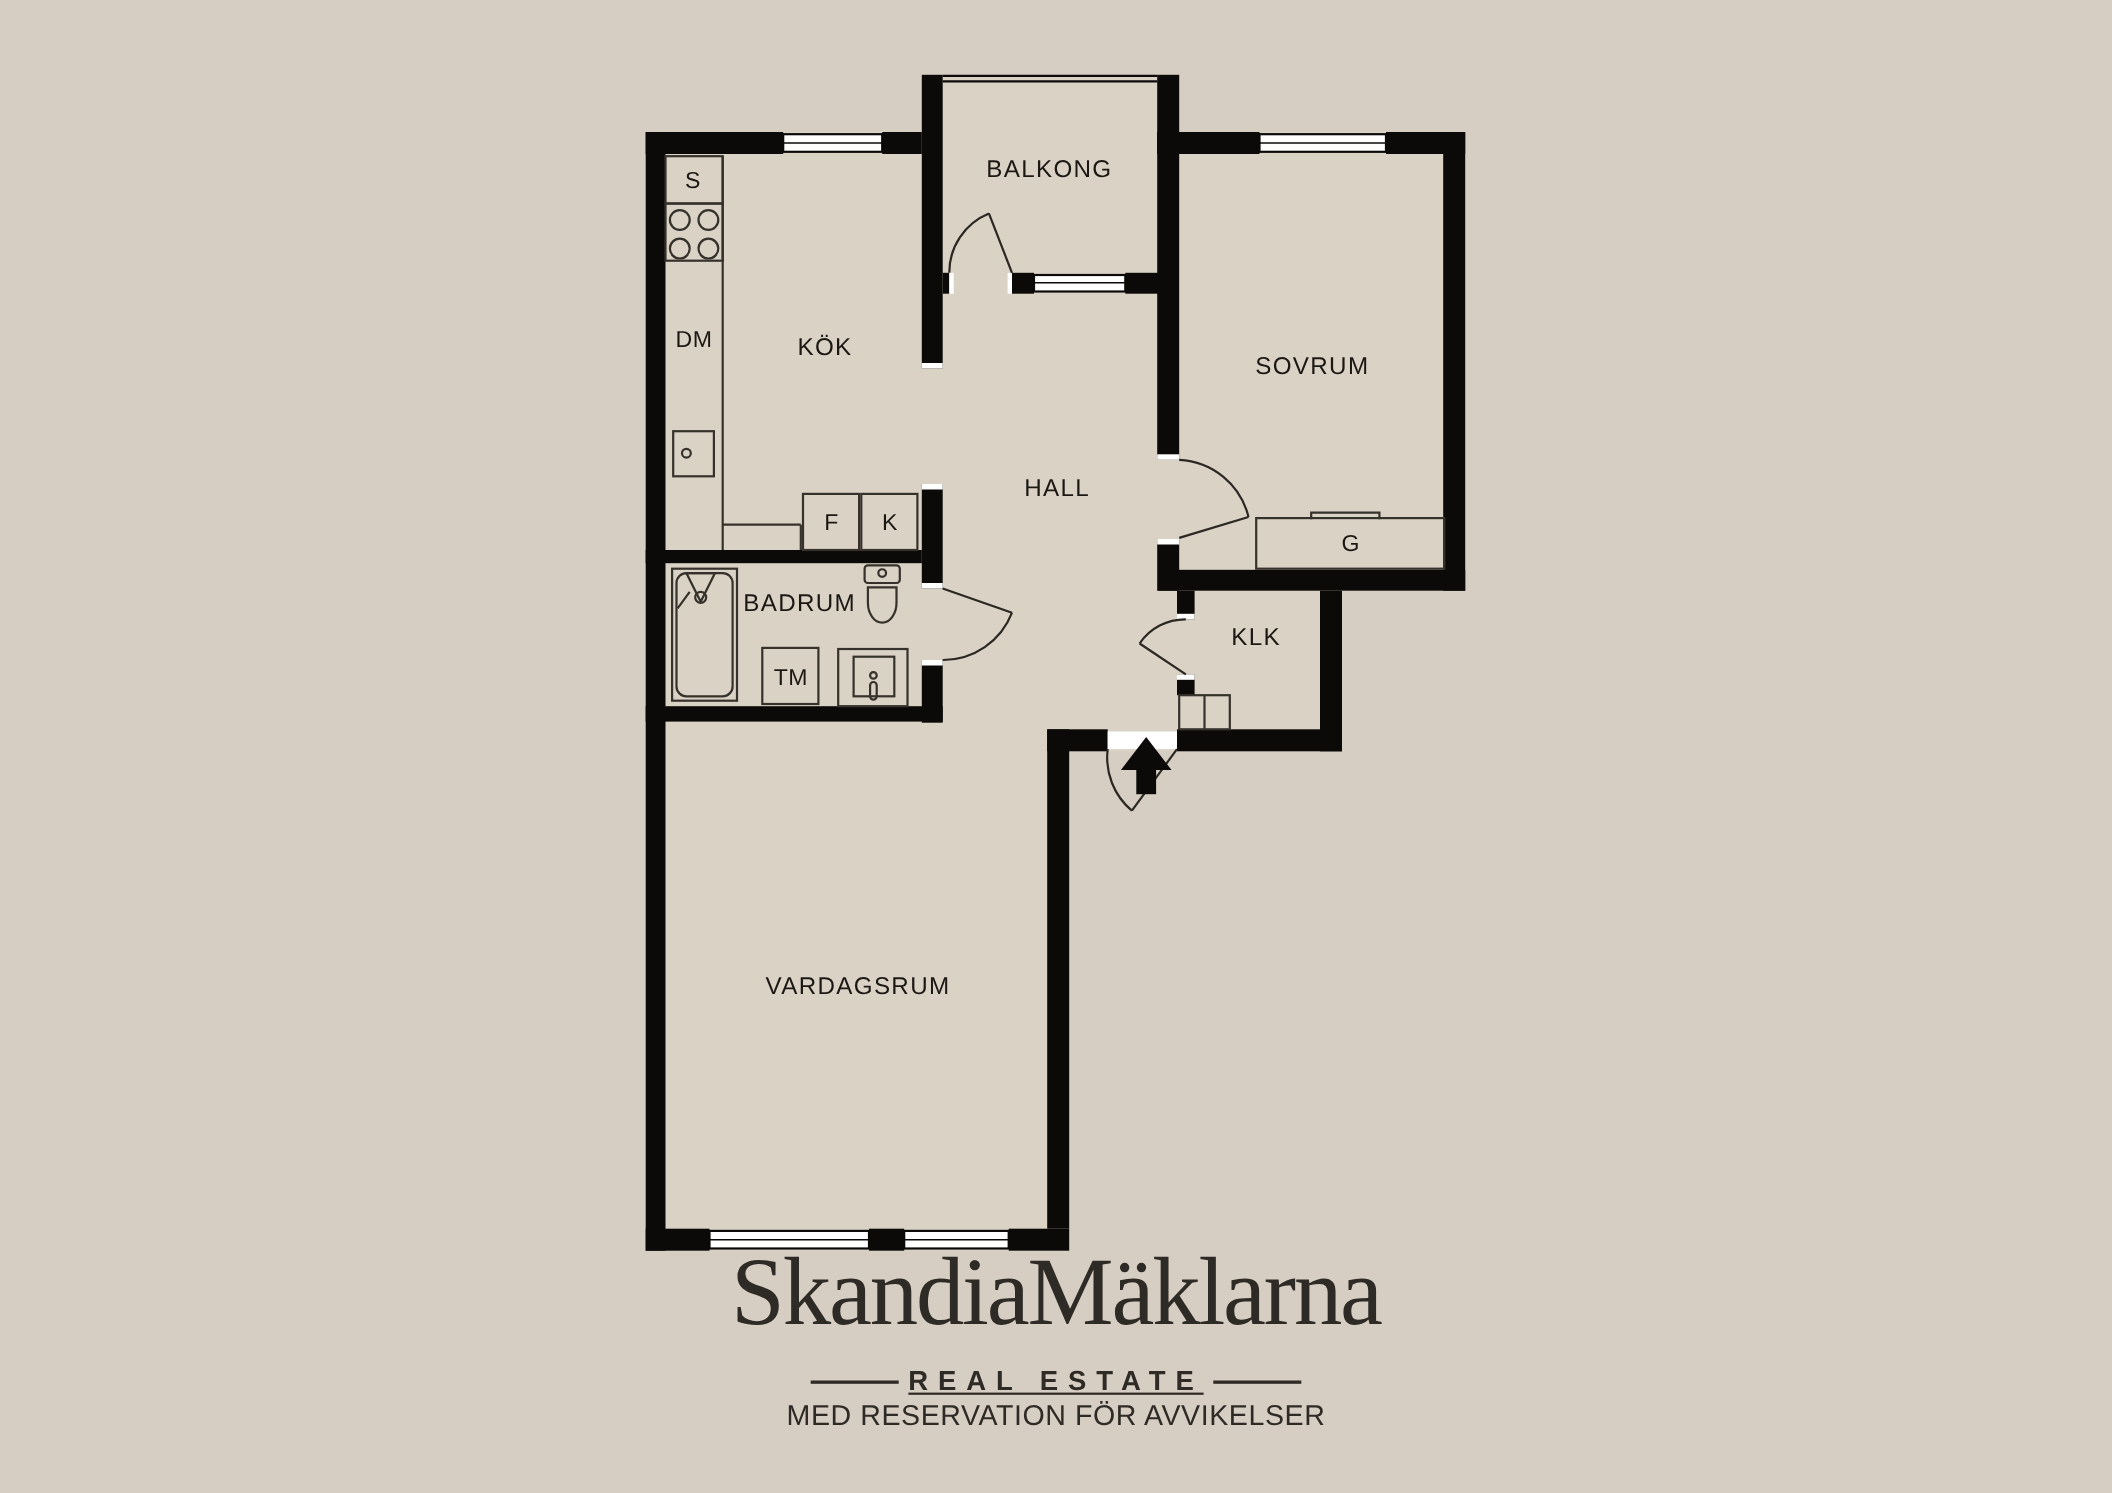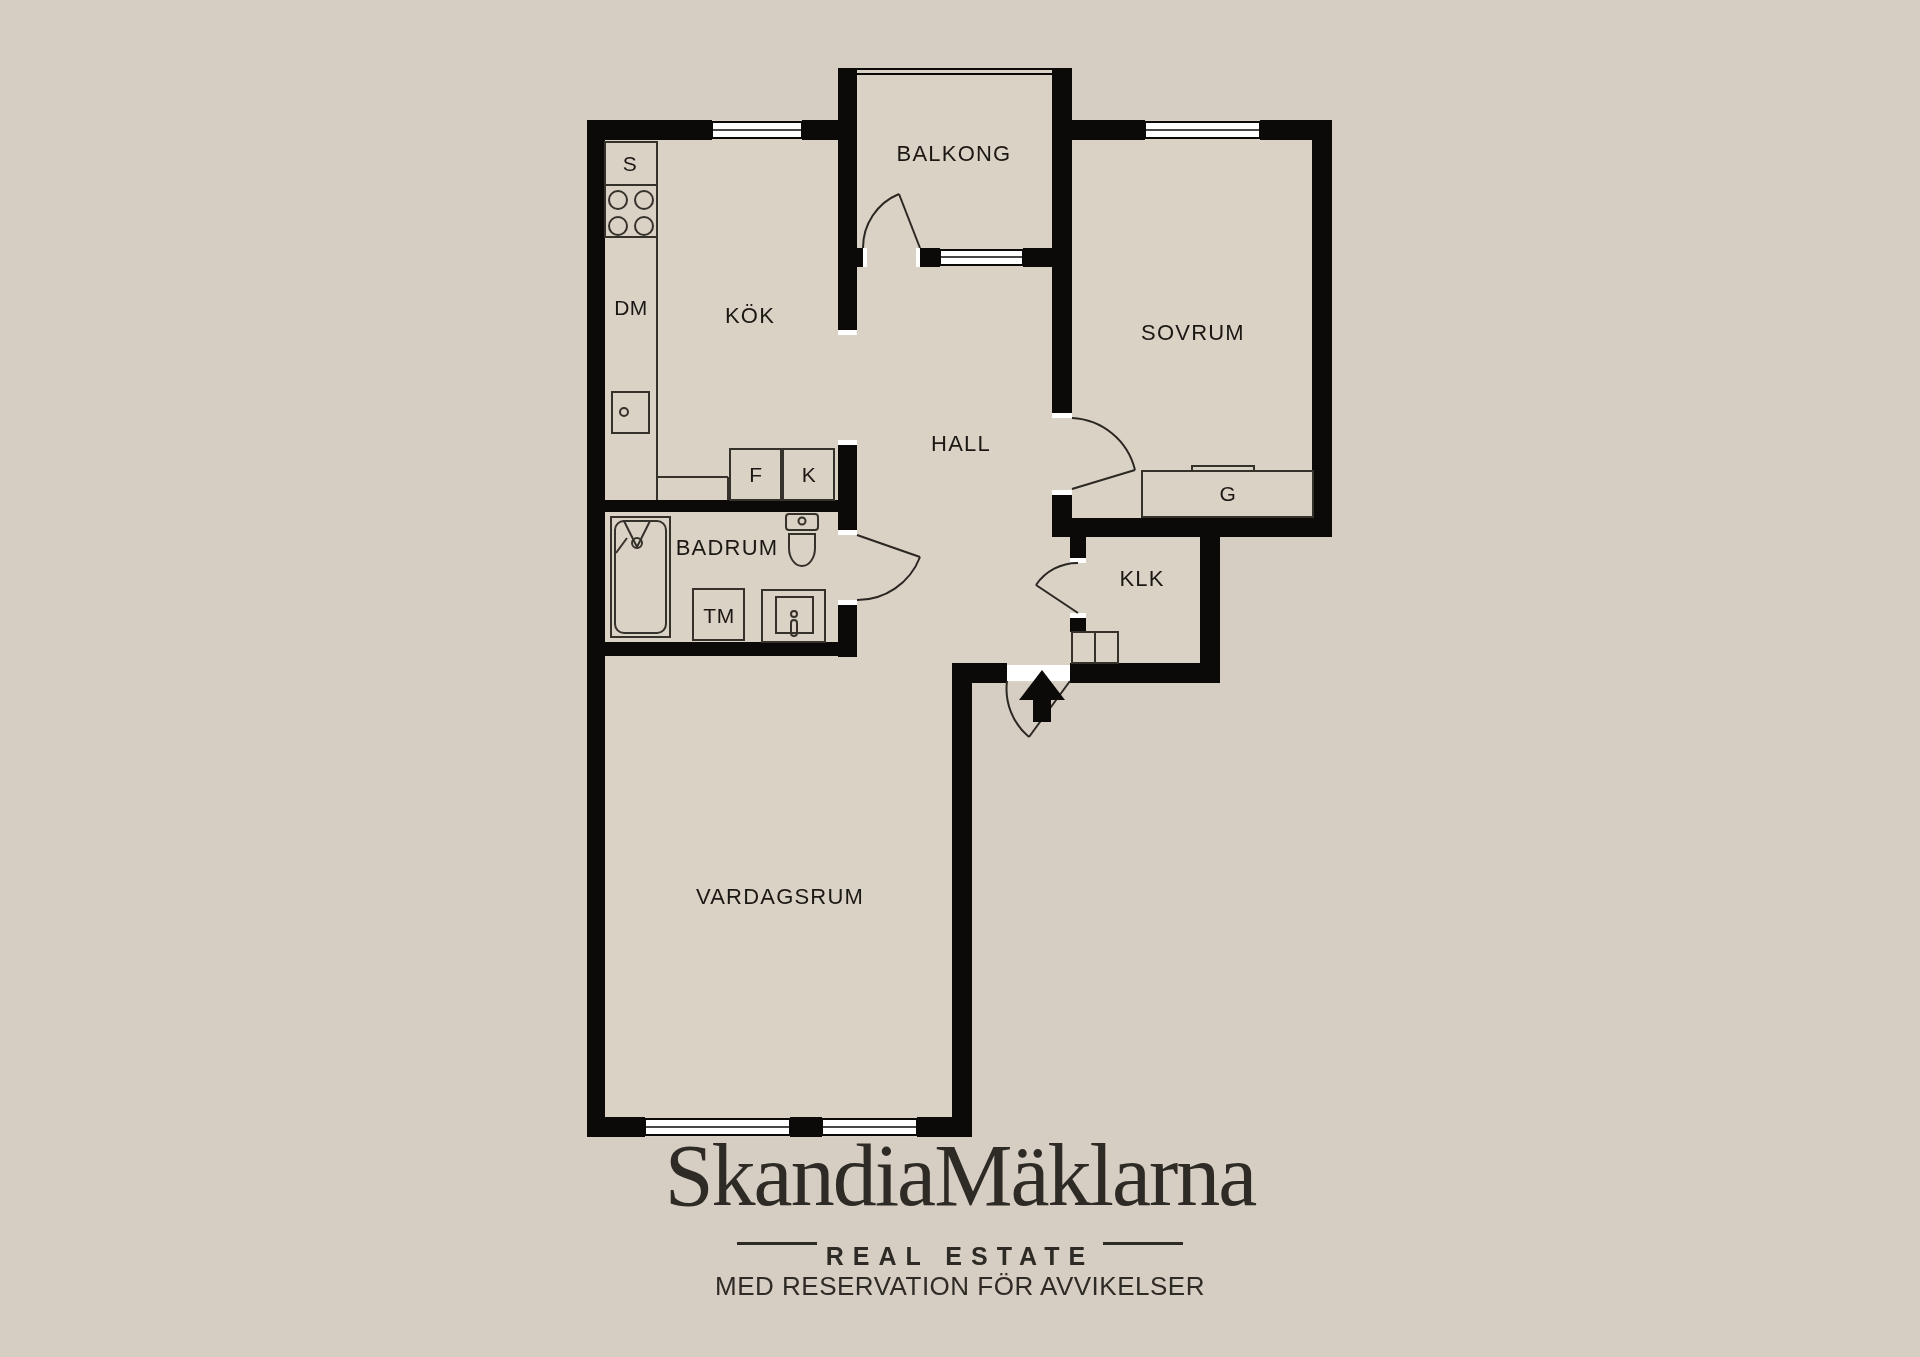--- a/index.html
+++ b/index.html
@@ -15,21 +15,21 @@
   .fixture-label{
     font-family:"Liberation Sans",sans-serif;font-size:21px;font-weight:400;
     fill:#1b1814;letter-spacing:0.5px;text-anchor:middle;
   }
   .logo-block{position:absolute;left:0;top:1132px;width:1920px;text-align:center;color:#2e2a25;}
   .logo-name{
     font-family:"Liberation Serif",serif;font-size:88px;font-weight:500;
     letter-spacing:-2px;line-height:1;color:#2e2a25;
   }
   .logo-tagline-row{
-    margin-top:22px;display:flex;align-items:flex-start;justify-content:center;gap:9px;
+    margin-top:22px;display:flex;align-items:center;justify-content:center;gap:9px;text-decoration:underline;
   }
   .logo-dash{width:80px;height:3px;background:#2e2a25;}
   .logo-tagline{
     font-family:"Liberation Sans",sans-serif;font-size:25px;font-weight:bold;
     letter-spacing:9px;color:#2e2a25;
   }
   .logo-disclaimer{
     font-family:"Liberation Sans",sans-serif;font-size:26px;
     letter-spacing:0.5px;color:#2e2a25;
   }

